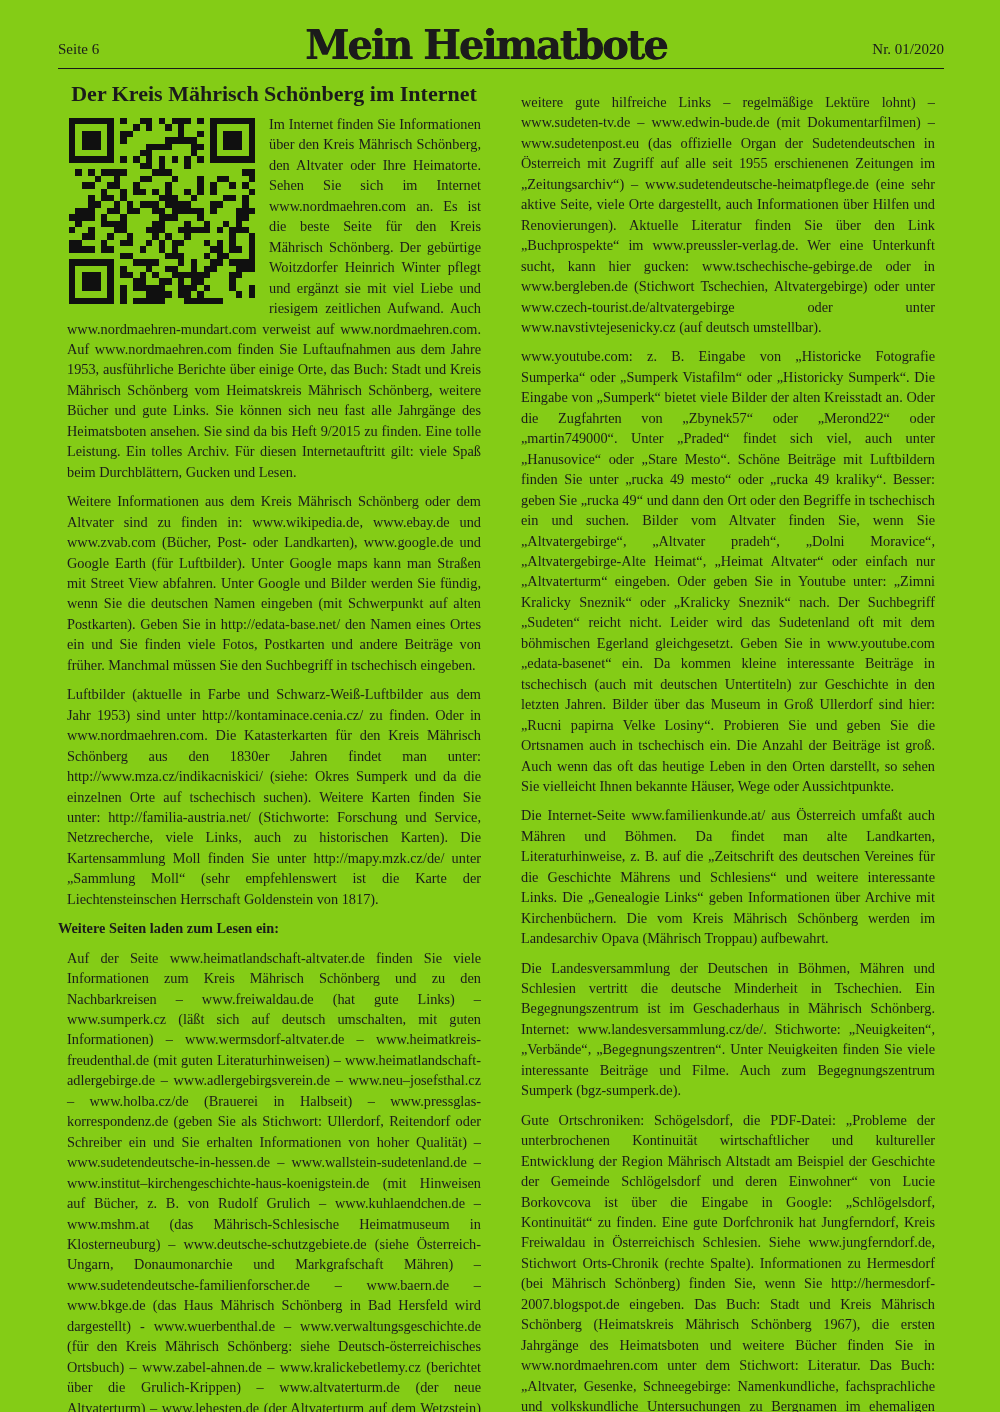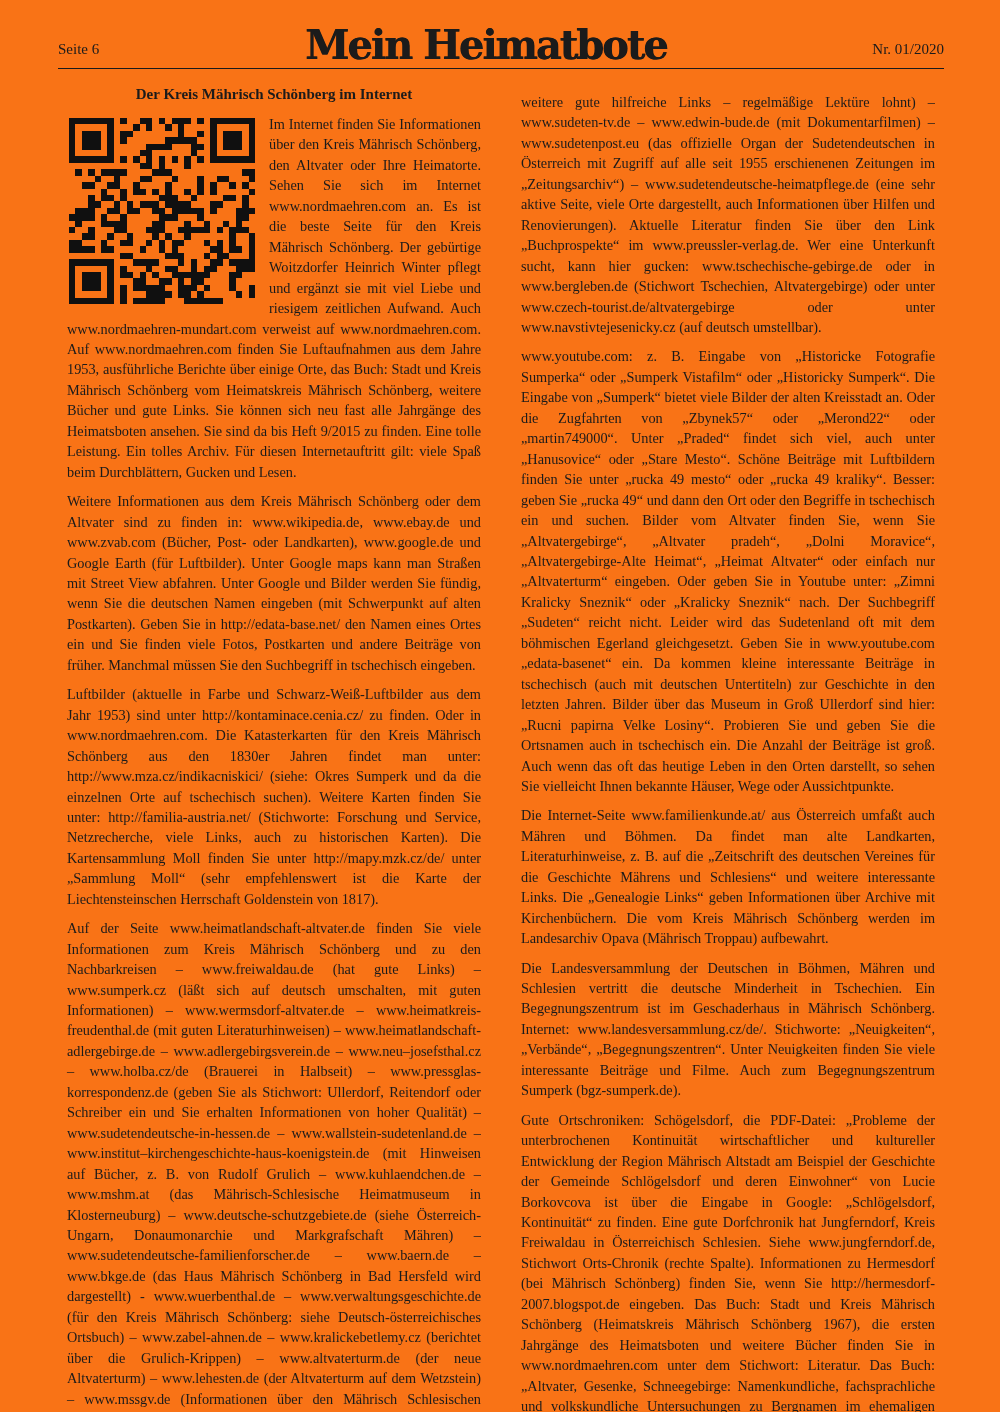--- a/index.html
+++ b/index.html
@@ -1,38 +1,38 @@
 <!DOCTYPE html>
 <html lang="de"><head>
 <meta charset="utf-8">
 <style>
   html,body{margin:0;padding:0;background:#ddd;}
   .page{
-    width:1000px;height:1412px;background:#f97316;margin:0 auto;
+    width:1000px;height:1412px;background:#84cc16;margin:0 auto;
     box-sizing:border-box;padding:24px 56px 0 58px;overflow:hidden;
     font-family:"Liberation Serif",serif;color:#1b1b1b;
   }
   .header{
     display:flex;justify-content:space-between;align-items:flex-end;
     border-bottom:1.6px solid #1a1a1a;padding-bottom:4px;
   }
   .side-label{font-size:15px;padding-bottom:6px;}
   .masthead{
     font-family:"DejaVu Serif",serif;font-weight:bold;font-size:40px;
     letter-spacing:-2px;line-height:1;transform:scaleY(1.04);
     text-shadow:0.6px 0 0 currentColor;
     white-space:nowrap;
   }
   .columns{display:flex;gap:22px;margin-top:14px;}
   .col{
     width:432px;font-size:14.3px;line-height:20.45px;text-align:justify;
     overflow-wrap:break-word;
   }
   .article-title{
-    text-align:center;font-weight:bold;font-size:15px;
+    text-align:center;font-weight:bold;font-size:22px;
     margin:0 0 7px 0;line-height:22px;
   }
   .qr{
     float:left;width:190px;height:186px;margin:4px 12px 3px 0;
   }
   .qr svg{width:100%;height:100%;shape-rendering:crispEdges;display:block;}
   .para{margin:9px;}
   .subhead{font-weight:bold;margin:0;}
 </style>
 </head>
@@ -440,20 +440,21 @@
                 <rect x="22" y="28" width="1" height="1"></rect>
                 <rect x="23" y="28" width="1" height="1"></rect>
               </g>
             </svg>
         </div>
         <span>Im Internet finden Sie Informationen über den Kreis Mährisch Schönberg, den Altvater oder Ihre Heimatorte. Sehen Sie sich im Internet www.nordmaehren.com an. Es ist die beste Seite für den Kreis Mährisch Schönberg. Der gebürtige Woitzdorfer Heinrich Winter pflegt und ergänzt sie mit viel Liebe und riesigem zeitlichen Aufwand. Auch www.nordmaehren-mundart.com verweist auf www.nordmaehren.com. Auf www.nordmaehren.com finden Sie Luftaufnahmen aus dem Jahre 1953, ausführliche Berichte über einige Orte, das Buch: Stadt und Kreis Mährisch Schönberg vom Heimatskreis Mährisch Schönberg, weitere Bücher und gute Links. Sie können sich neu fast alle Jahrgänge des Heimatsboten ansehen. Sie sind da bis Heft 9/2015 zu finden. Eine tolle Leistung. Ein tolles Archiv. Für diesen Internetauftritt gilt: viele Spaß beim Durchblättern, Gucken und Lesen.</span>
       </div>
 
       <p class="para">Weitere Informationen aus dem Kreis Mährisch Schönberg oder dem Altvater sind zu finden in: www.wikipedia.de, www.ebay.de und www.zvab.com (Bücher, Post- oder Landkarten), www.google.de und Google Earth (für Luftbilder). Unter Google maps kann man Straßen mit Street View abfahren. Unter Google und Bilder werden Sie fündig, wenn Sie die deutschen Namen eingeben (mit Schwerpunkt auf alten Postkarten). Geben Sie in http://edata-base.net/ den Namen eines Ortes ein und Sie finden viele Fotos, Postkarten und andere Beiträge von früher. Manchmal müssen Sie den Suchbegriff in tschechisch eingeben.</p>
       <p class="para">Luftbilder (aktuelle in Farbe und Schwarz-Weiß-Luftbilder aus dem Jahr 1953) sind unter http://kontaminace.cenia.cz/ zu finden. Oder in www.nordmaehren.com. Die Katasterkarten für den Kreis Mährisch Schönberg aus den 1830er Jahren findet man unter: http://www.mza.cz/indikacniskici/ (siehe: Okres Sumperk und da die einzelnen Orte auf tschechisch suchen). Weitere Karten finden Sie unter: http://familia-austria.net/ (Stichworte: Forschung und Service, Netzrecherche, viele Links, auch zu historischen Karten). Die Kartensammlung Moll finden Sie unter http://mapy.mzk.cz/de/ unter „Sammlung Moll“ (sehr empfehlenswert ist die Karte der Liechtensteinschen Herrschaft Goldenstein von 1817).</p>
+      <p class="para subhead">Weitere Seiten laden zum Lesen ein:</p>
       <p class="para">Auf der Seite www.heimatlandschaft-altvater.de finden Sie viele Informationen zum Kreis Mährisch Schönberg und zu den Nachbarkreisen – www.freiwaldau.de (hat gute Links) – www.sumperk.cz (läßt sich auf deutsch umschalten, mit guten Informationen) – www.wermsdorf-altvater.de – www.heimatkreis-freudenthal.de (mit guten Literaturhinweisen) – www.heimatlandschaft-adlergebirge.de – www.adlergebirgsverein.de – www.neu–josefsthal.cz – www.holba.cz/de (Brauerei in Halbseit) – www.pressglas-korrespondenz.de (geben Sie als Stichwort: Ullerdorf, Reitendorf oder Schreiber ein und Sie erhalten Informationen von hoher Qualität) – www.sudetendeutsche-in-hessen.de – www.wallstein-sudetenland.de – www.institut–kirchengeschichte-haus-koenigstein.de (mit Hinweisen auf Bücher, z. B. von Rudolf Grulich – www.kuhlaendchen.de – www.mshm.at (das Mährisch-Schlesische Heimatmuseum in Klosterneuburg) – www.deutsche-schutzgebiete.de (siehe Österreich-Ungarn, Donaumonarchie und Markgrafschaft Mähren) – www.sudetendeutsche-familienforscher.de – www.baern.de – www.bkge.de (das Haus Mährisch Schönberg in Bad Hersfeld wird dargestellt) - www.wuerbenthal.de – www.verwaltungsgeschichte.de (für den Kreis Mährisch Schönberg: siehe Deutsch-österreichisches Ortsbuch) – www.zabel-ahnen.de – www.kralickebetlemy.cz (berichtet über die Grulich-Krippen) – www.altvaterturm.de (der neue Altvaterturm) – www.lehesten.de (der Altvaterturm auf dem Wetzstein) – www.mssgv.de (Informationen über den Mährisch Schlesischen Sudetengebirgsverein) – www.sudeten.de (Link zur Zeitung der Sudetendeutschen Landsmannschaft,</p>
     </div>
 
     <div class="col">
       <p class="para">weitere gute hilfreiche Links – regelmäßige Lektüre lohnt) – www.sudeten-tv.de – www.edwin-bude.de (mit Dokumentarfilmen) – www.sudetenpost.eu (das offizielle Organ der Sudetendeutschen in Österreich mit Zugriff auf alle seit 1955 erschienenen Zeitungen im „Zeitungsarchiv“) – www.sudetendeutsche-heimatpflege.de (eine sehr aktive Seite, viele Orte dargestellt, auch Informationen über Hilfen und Renovierungen). Aktuelle Literatur finden Sie über den Link „Buchprospekte“ im www.preussler-verlag.de. Wer eine Unterkunft sucht, kann hier gucken: www.tschechische-gebirge.de oder in www.bergleben.de (Stichwort Tschechien, Altvatergebirge) oder unter www.czech-tourist.de/altvatergebirge oder unter www.navstivtejesenicky.cz (auf deutsch umstellbar).</p>
       <p class="para">www.youtube.com: z. B. Eingabe von „Historicke Fotografie Sumperka“ oder „Sumperk Vistafilm“ oder „Historicky Sumperk“. Die Eingabe von „Sumperk“ bietet viele Bilder der alten Kreisstadt an. Oder die Zugfahrten von „Zbynek57“ oder „Merond22“ oder „martin749000“. Unter „Praded“ findet sich viel, auch unter „Hanusovice“ oder „Stare Mesto“. Schöne Beiträge mit Luftbildern finden Sie unter „rucka 49 mesto“ oder „rucka 49 kraliky“. Besser: geben Sie „rucka 49“ und dann den Ort oder den Begriffe in tschechisch ein und suchen. Bilder vom Altvater finden Sie, wenn Sie „Altvatergebirge“, „Altvater pradeh“, „Dolni Moravice“, „Altvatergebirge-Alte Heimat“, „Heimat Altvater“ oder einfach nur „Altvaterturm“ eingeben. Oder geben Sie in Youtube unter: „Zimni Kralicky Sneznik“ oder „Kralicky Sneznik“ nach. Der Suchbegriff „Sudeten“ reicht nicht. Leider wird das Sudetenland oft mit dem böhmischen Egerland gleichgesetzt. Geben Sie in www.youtube.com „edata-basenet“ ein. Da kommen kleine interessante Beiträge in tschechisch (auch mit deutschen Untertiteln) zur Geschichte in den letzten Jahren. Bilder über das Museum in Groß Ullerdorf sind hier: „Rucni papirna Velke Losiny“. Probieren Sie und geben Sie die Ortsnamen auch in tschechisch ein. Die Anzahl der Beiträge ist groß. Auch wenn das oft das heutige Leben in den Orten darstellt, so sehen Sie vielleicht Ihnen bekannte Häuser, Wege oder Aussichtpunkte.</p>
       <p class="para">Die Internet-Seite www.familienkunde.at/ aus Österreich umfaßt auch Mähren und Böhmen. Da findet man alte Landkarten, Literaturhinweise, z. B. auf die „Zeitschrift des deutschen Vereines für die Geschichte Mährens und Schlesiens“ und weitere interessante Links. Die „Genealogie Links“ geben Informationen über Archive mit Kirchenbüchern. Die vom Kreis Mährisch Schönberg werden im Landesarchiv Opava (Mährisch Troppau) aufbewahrt.</p>
       <p class="para">Die Landesversammlung der Deutschen in Böhmen, Mähren und Schlesien vertritt die deutsche Minderheit in Tschechien. Ein Begegnungszentrum ist im Geschaderhaus in Mährisch Schönberg. Internet: www.landesversammlung.cz/de/. Stichworte: „Neuigkeiten“, „Verbände“, „Begegnungszentren“. Unter Neuigkeiten finden Sie viele interessante Beiträge und Filme. Auch zum Begegnungszentrum Sumperk (bgz-sumperk.de).</p>
       <p class="para">Gute Ortschroniken: Schögelsdorf, die PDF-Datei: „Probleme der unterbrochenen Kontinuität wirtschaftlicher und kultureller Entwicklung der Region Mährisch Altstadt am Beispiel der Geschichte der Gemeinde Schlögelsdorf und deren Einwohner“ von Lucie Borkovcova ist über die Eingabe in Google: „Schlögelsdorf, Kontinuität“ zu finden. Eine gute Dorfchronik hat Jungferndorf, Kreis Freiwaldau in Österreichisch Schlesien. Siehe www.jungferndorf.de, Stichwort Orts-Chronik (rechte Spalte). Informationen zu Hermesdorf (bei Mährisch Schönberg) finden Sie, wenn Sie http://hermesdorf-2007.blogspot.de eingeben. Das Buch: Stadt und Kreis Mährisch Schönberg (Heimatskreis Mährisch Schönberg 1967), die ersten Jahrgänge des Heimatsboten und weitere Bücher finden Sie in www.nordmaehren.com unter dem Stichwort: Literatur. Das Buch: „Altvater, Gesenke, Schneegebirge: Namenkundliche, fachsprachliche und volkskundliche Untersuchungen zu Bergnamen im ehemaligen Österreichisch-Schlesien (Rakouské Slezsko)“ von Rainer Vogel (131 Seiten) aus dem Jahr 2015 lohnt sich zu lesen. Rainer Vogel aus Freudenthal hat mehr über seine alte Heimat veröffentlicht. Geben Sie „Wolfgang Kaps: Franz Ludwig von Pfalz-Neuburg. Der Fürstbischof von</p>
     </div>

